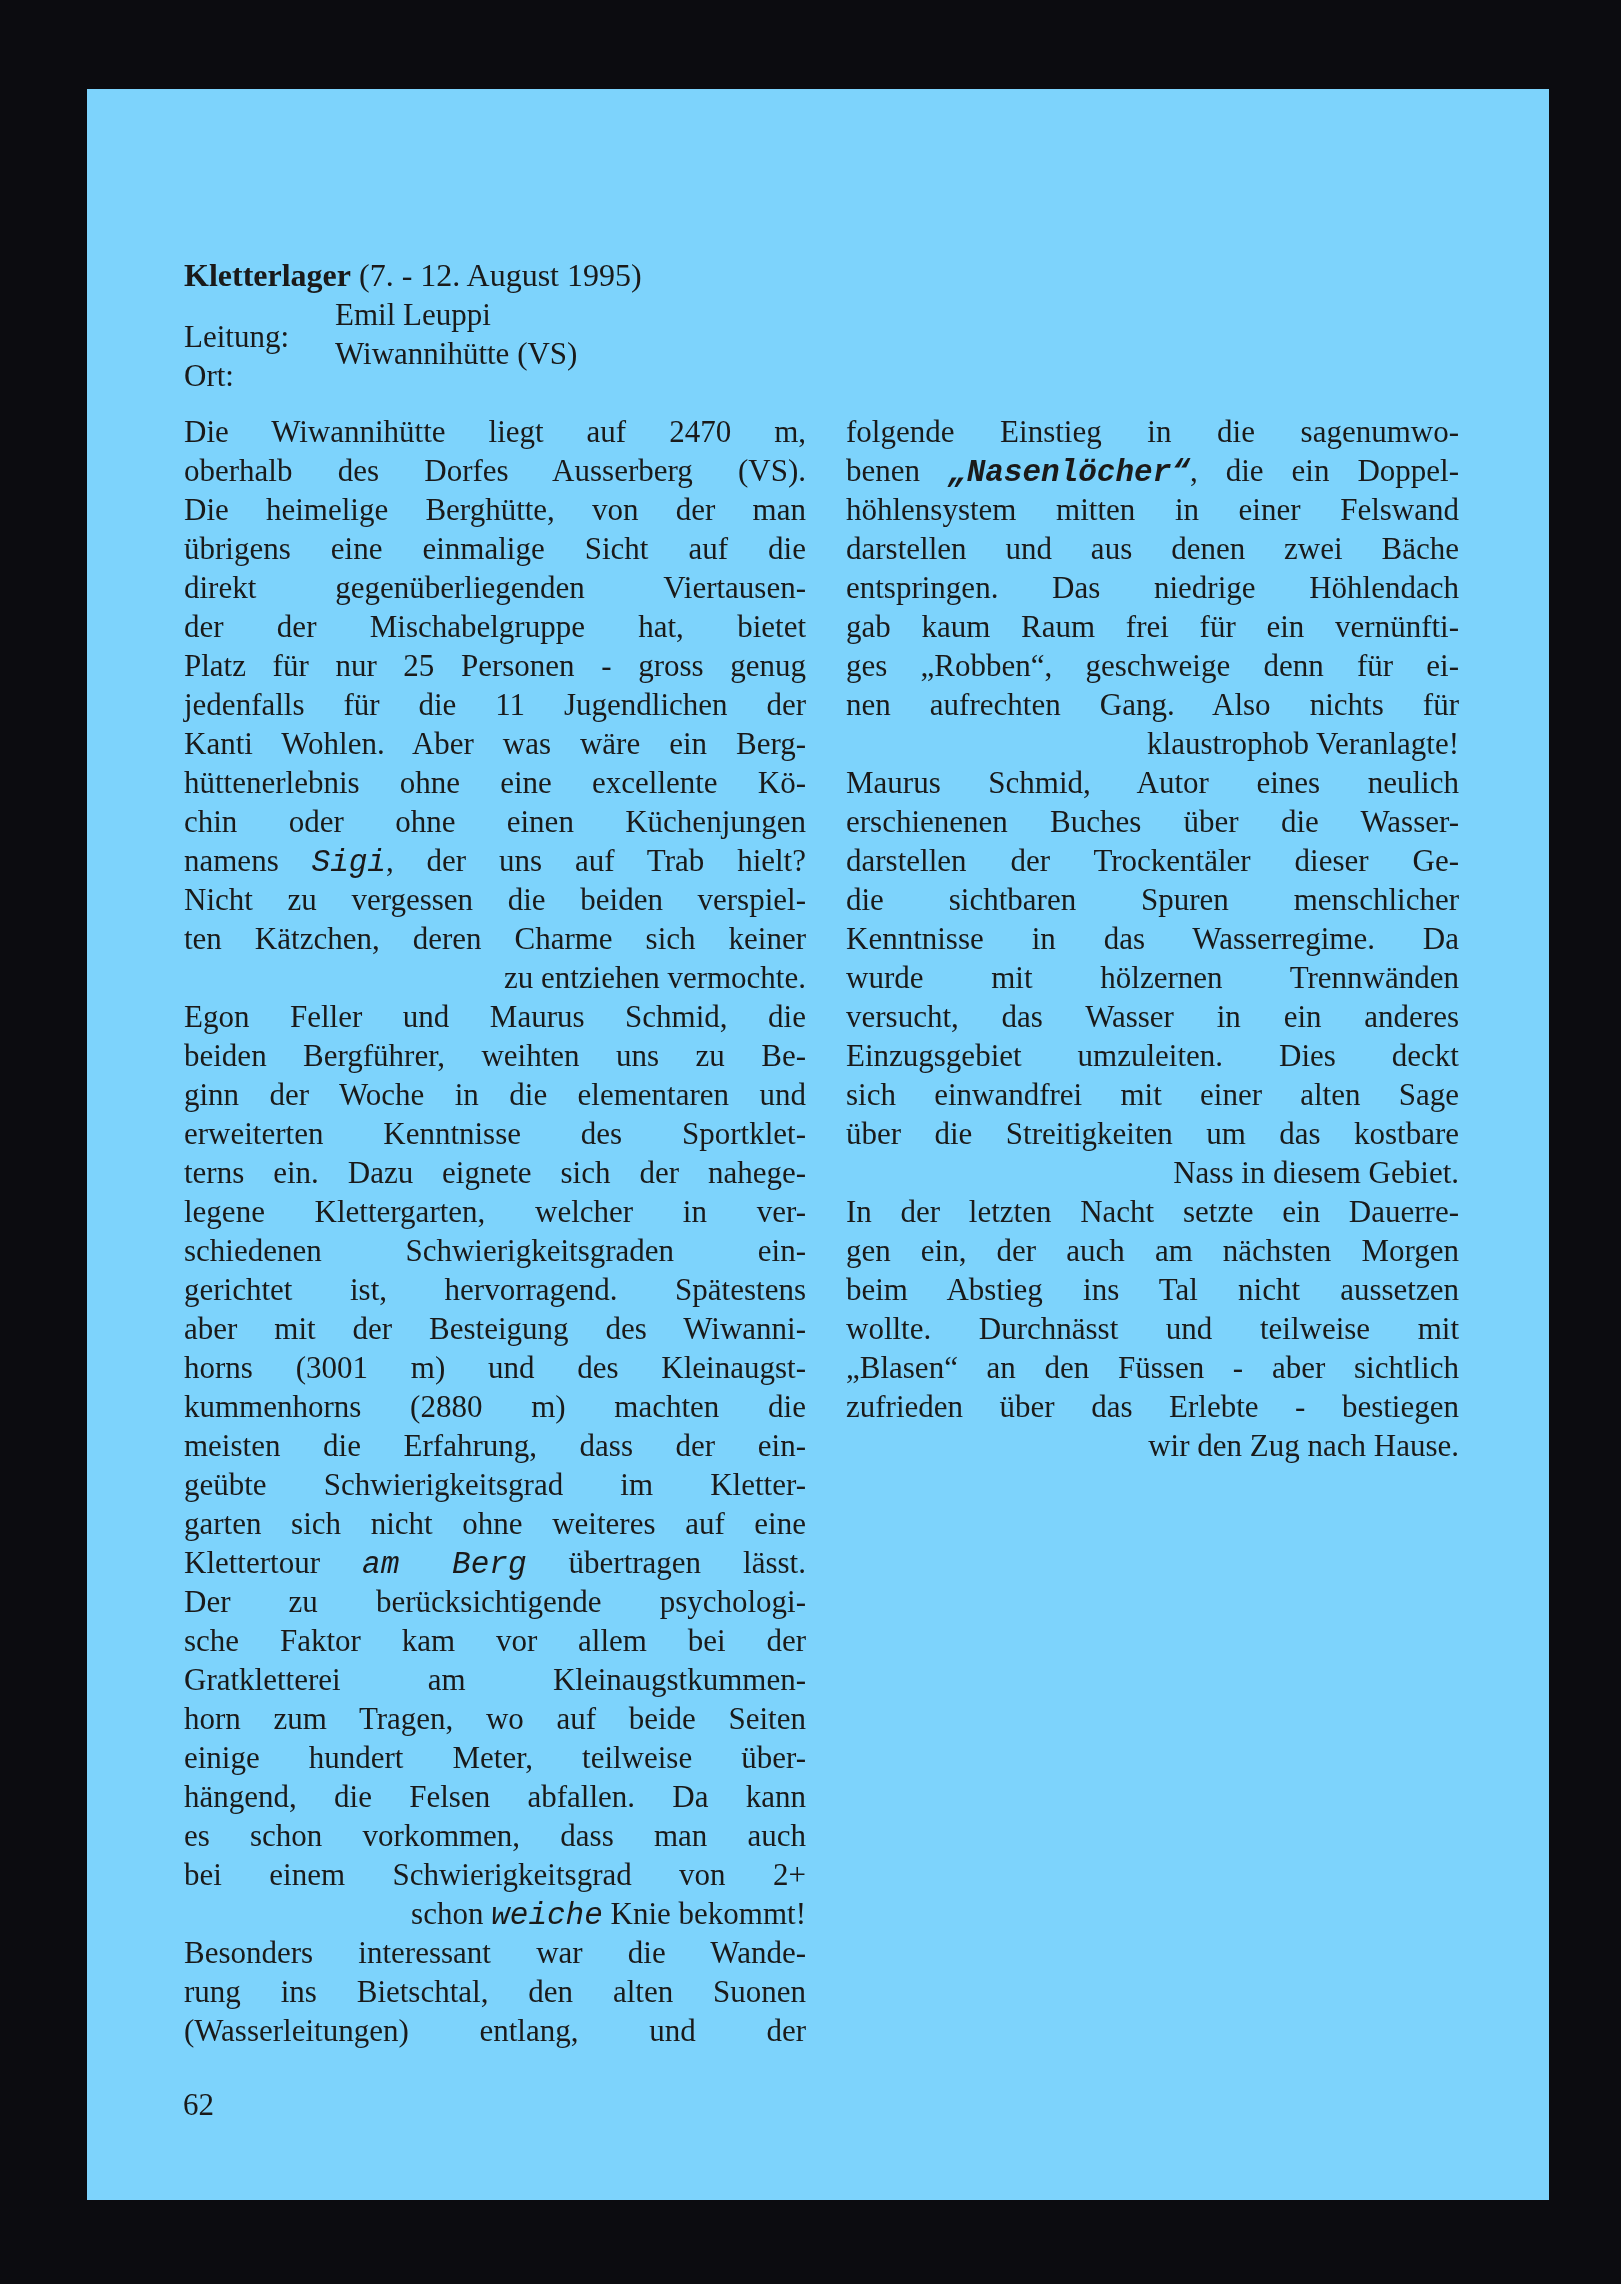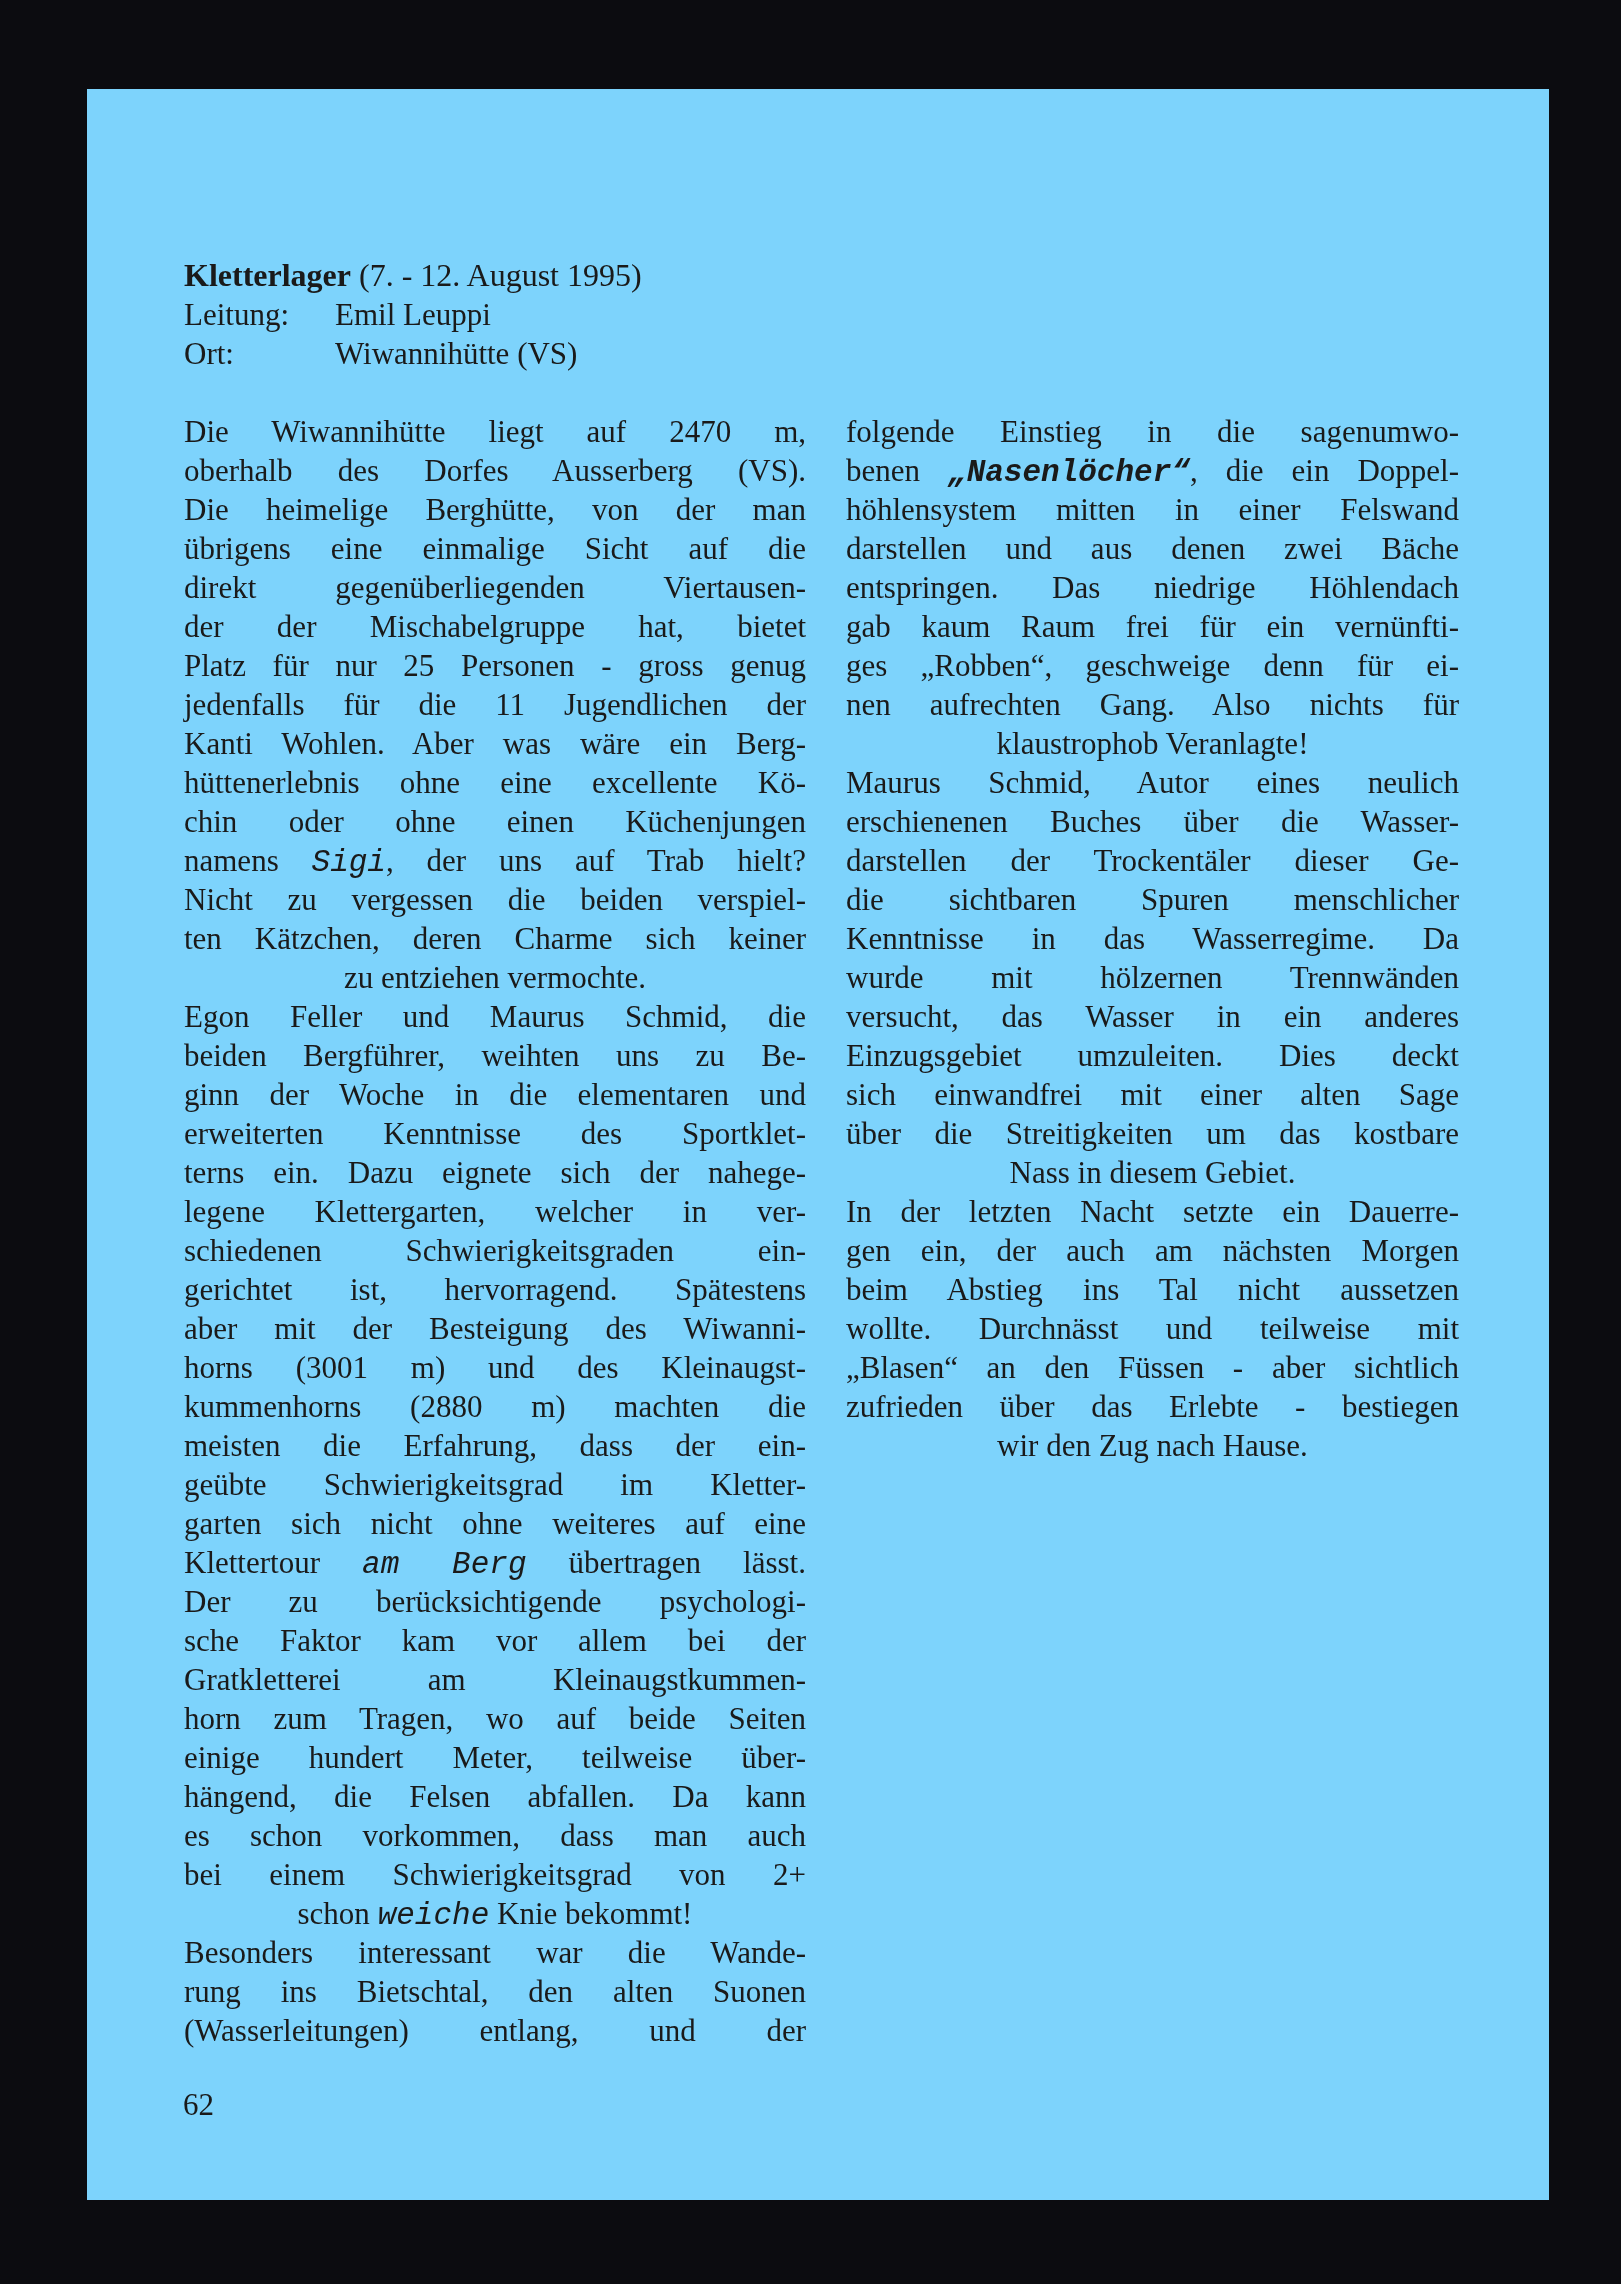--- a/index.html
+++ b/index.html
@@ -41,20 +41,21 @@
     .meta-line {
       font-size: 31px;
       line-height: 39px;
       height: 39px;
       white-space: nowrap;
       display: flex;
     }
     .meta-label {
       width: 151px;
       display: inline-block;
+      margin-top: 22px;
     }
     .column {
       position: absolute;
       top: 323px;
     }
     .col-left {
       left: 97px;
       width: 622px;
     }
     .col-right {
@@ -66,21 +67,21 @@
       line-height: 39px;
       height: 39px;
       white-space: nowrap;
       overflow: visible;
     }
     .line.justify {
       text-align: justify;
       text-align-last: justify;
     }
     .line.last {
-      text-align: center;
+      text-align: right;
     }
     .line em {
       font-style: italic;
       font-family: Liberation Mono, monospace;
     }
     .line em.bold-italic {
       font-weight: bold;
     }
     .page-number {
       position: absolute;

